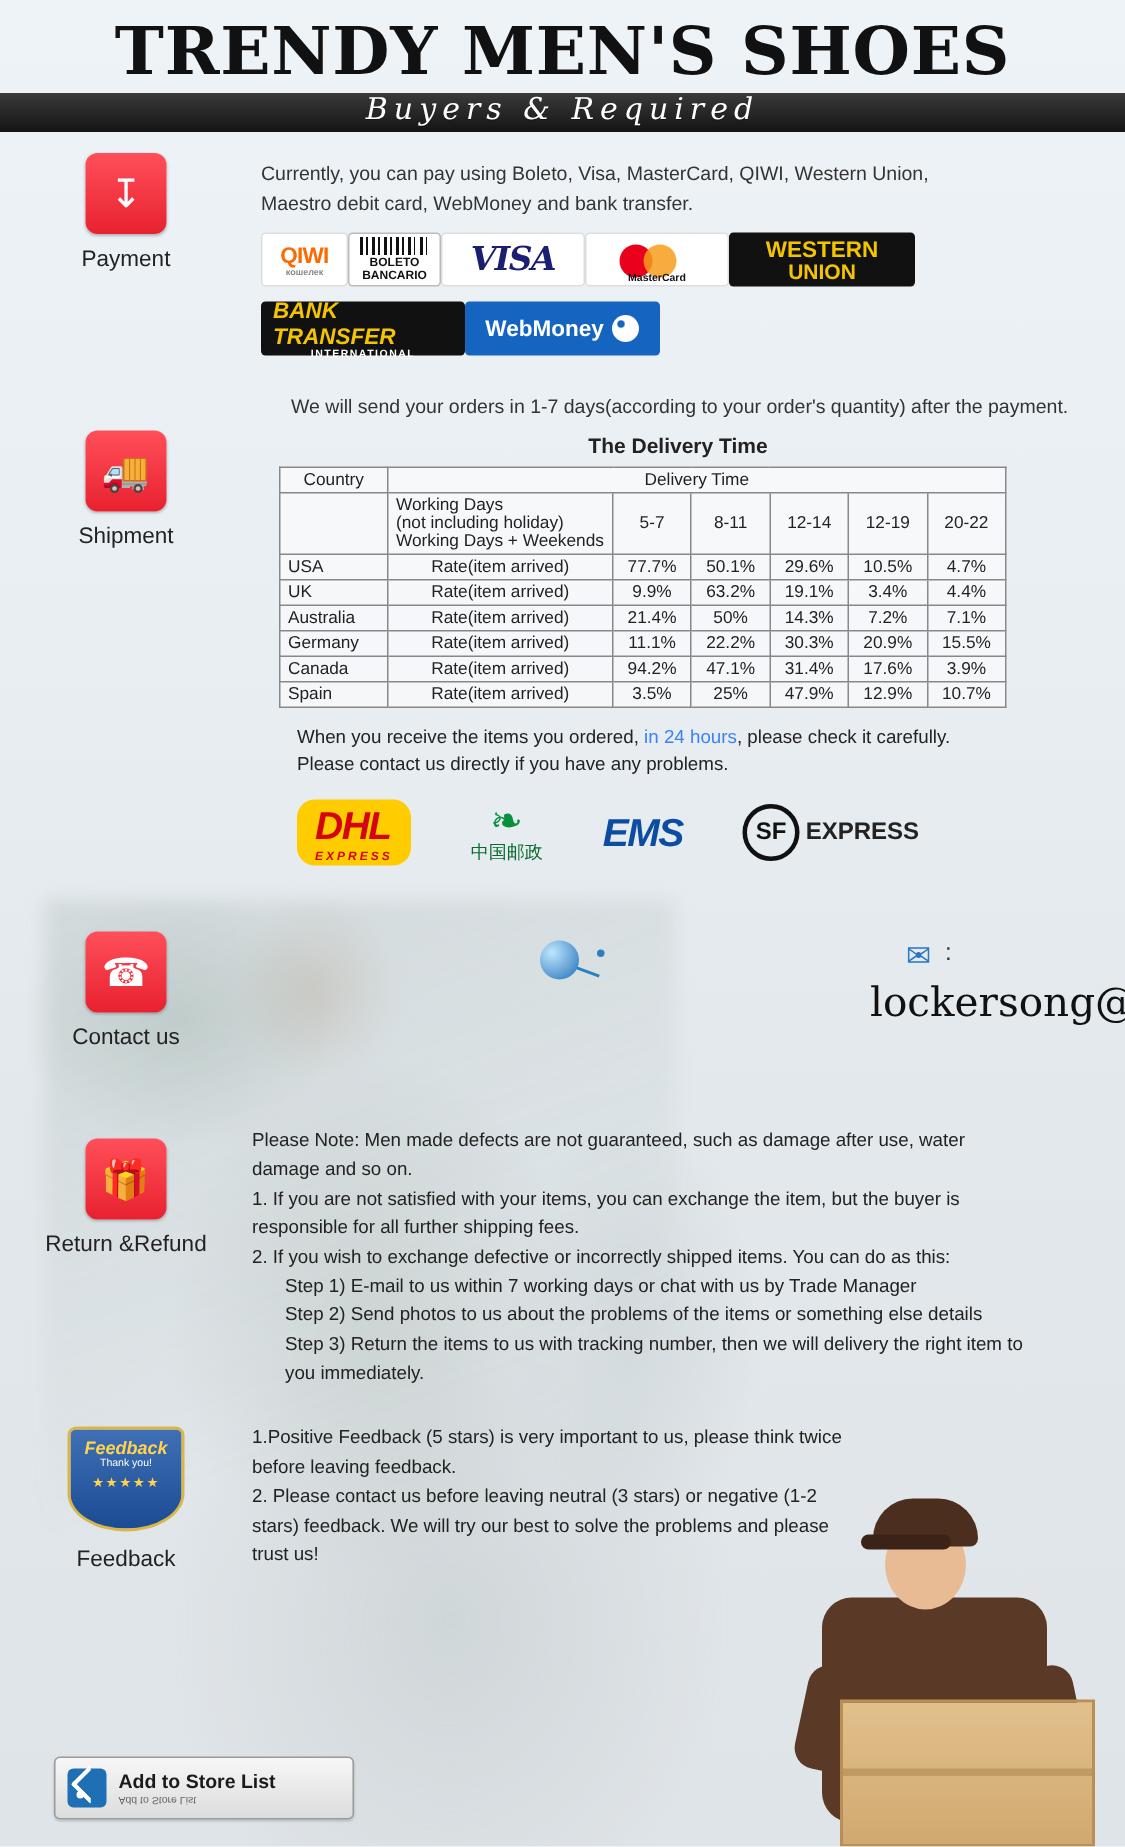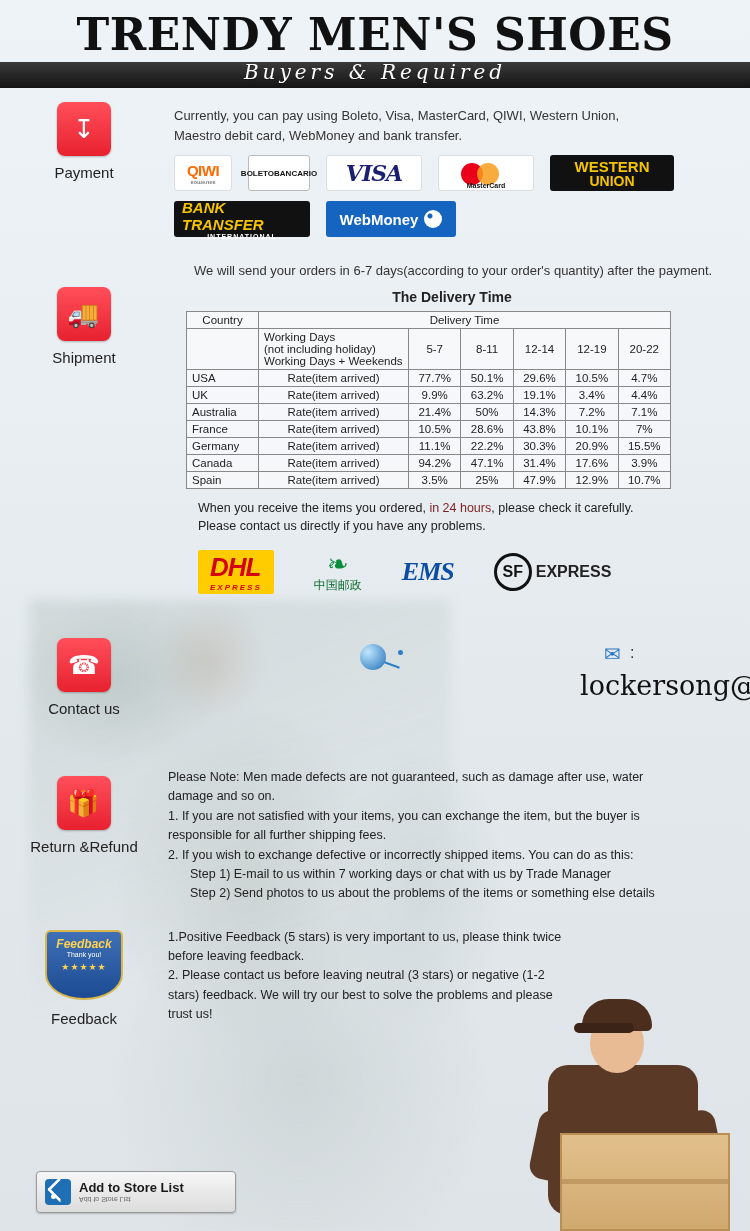--- a/index.html
+++ b/index.html
@@ -62,27 +62,27 @@
     color:#fff; font-size:26px; line-height:1;
     box-shadow:0 1px 2px rgba(0,0,0,.25);
   }
   .badge-label{ margin-top:8px; font-size:15px; color:#222; }
   .body-col { flex:1 1 auto; padding-right:14px; }
 
   .txt { font-size:13px; line-height:1.5; color:#333; }
 
   
   .paytext{ padding-top:14px; padding-left:6px; max-width:500px; }
-  .logos { display:flex; flex-wrap:wrap; gap:10px 16px; padding:10px 0 0 6px; align-items:flex-start;}
+  .logos { display:flex; flex-wrap:wrap; gap:10px 0; padding:10px 0 0 6px; align-items:flex-start;}
   .logo { height:36px; display:flex; align-items:center; justify-content:center;
           border-radius:3px; font-weight:bold; font-size:13px; color:#fff; padding:0 8px;}
   .logo-qiwi{ background:#fff; border:1px solid #ddd; color:#f60; width:58px; flex-direction:column; gap:0;}
   .logo-qiwi b{ color:#ff6a00; font-size:15px; letter-spacing:-.5px;}
   .logo-qiwi i{ font-style:normal; font-size:6px; color:#888;}
-  .logo-boleto{ background:#fff; border:1px solid #bbb; width:62px; color:#111; font-size:8px; flex-direction:row;}
+  .logo-boleto{ background:#fff; border:1px solid #bbb; width:62px; color:#111; font-size:8px; flex-direction:column;}
   .logo-boleto .bars{ width:46px; height:12px;
      background:repeating-linear-gradient(90deg,#111 0 2px,#fff 2px 4px,#111 4px 5px,#fff 5px 8px);}
   .logo-visa{ background:#fff; border:1px solid #ddd; width:96px; color:#1a1f71; font-style:italic;
      font-size:22px; font-family:"DejaVu Serif",serif; letter-spacing:-1px;}
   .logo-mc{ background:#fff; border:1px solid #ddd; width:96px; position:relative;}
   .logo-mc .c1,.logo-mc .c2{ position:absolute; top:7px; width:22px; height:22px; border-radius:50%;}
   .logo-mc .c1{ left:22px; background:#eb001b;}
   .logo-mc .c2{ left:38px; background:#f79e1b; opacity:.85;}
   .logo-mc span{ position:absolute; bottom:1px; left:0; right:0; text-align:center; font-size:7px; color:#111;}
   .logo-bank{ background:#111; width:136px; color:#f5c400; font-size:15px; font-style:italic; flex-direction:column;}
@@ -95,30 +95,30 @@
 
   
   .ship-lead{ font-size:13px; padding:6px 0 4px 26px;}
   .tbl-title{ text-align:center; font-weight:bold; font-size:14px; padding:4px 0 6px 0;}
   table.delivery{ border-collapse:collapse; width:485px; margin-left:18px; background:rgba(255,255,255,.55);}
   table.delivery td, table.delivery th{
     border:1px solid #888; font-size:11.5px; padding:2px 5px; color:#222; font-weight:normal; text-align:center;
   }
   table.delivery td.left{ text-align:left;}
   .note{ font-size:12.5px; padding:10px 0 0 30px; line-height:1.5; max-width:500px;}
-  .note .red{ color:#7f1d1d;}
+  .note .red{ color:#3b82f6;}
 
   
   .couriers{ display:flex; align-items:center; gap:40px; padding:14px 0 0 30px;}
   .dhl{ background:#ffcc00; color:#d40511; font-style:italic; font-weight:bold; font-size:26px;
-        padding:2px 12px; border-radius:2px; letter-spacing:-1px;}
+        padding:2px 12px; border-radius:12px; letter-spacing:-1px;}
   .dhl small{ display:block; font-size:8px; text-align:right; letter-spacing:2px;}
   .cpost{ text-align:center; color:#0a6b2e; font-size:12px;}
   .cpost .mark{ font-size:26px; line-height:1; color:#0a8f3c;}
-  .ems{ color:#0b4da2; font-weight:bold; font-style:italic; font-size:26px; letter-spacing:-1px;font-family:Liberation Serif, serif;}
+  .ems{ color:#0b4da2; font-weight:bold; font-style:italic; font-size:26px; letter-spacing:-1px;}
   .sf{ display:flex; align-items:center; gap:4px;}
   .sf .ring{ width:38px; height:38px; border-radius:50%; border:3px solid #111; color:#111;
              display:flex; align-items:center; justify-content:center; font-weight:bold; font-size:16px;}
   .sf b{ font-size:16px;}
 
   
   .contact-row{ position:relative; height:120px;}
   .tm-icon{ position:absolute; left:192px; top:16px; width:44px; height:34px;}
   .tm-icon .ball{ width:26px;height:26px;border-radius:50%;
      background:radial-gradient(circle at 8px 8px,#bfe6ff,#1f6fb5);}
@@ -230,21 +230,21 @@
     </div>
   </div>
 </div>
 
 <div class="section" style="margin-top:18px;">
   <div class="badge-col" style="padding-top:32px;">
     <div class="badge-icon">🚚</div>
     <div class="badge-label">Shipment</div>
   </div>
   <div class="body-col">
-    <div class="txt ship-lead">We will send your orders in 6-7 days(according to your order's quantity) after the payment.</div>
+    <div class="txt ship-lead">We will send your orders in 1-7 days(according to your order's quantity) after the payment.</div>
     <div class="tbl-title">The Delivery Time</div>
     <table class="delivery">
       <tbody>
           <tr>
         <td rowspan="1" style="width:72px;">Country</td>
         <td colspan="6">Delivery Time</td>
       </tr>
       <tr>
         <td></td>
         <td class="left" style="width:150px;">
@@ -279,29 +279,20 @@
       <tr>
         <td class="left">Australia</td>
         <td>Rate(item arrived)</td>
         <td>21.4%</td>
         <td>50%</td>
         <td>14.3%</td>
         <td>7.2%</td>
         <td>7.1%</td>
       </tr>
       <tr>
-        <td class="left">France</td>
-        <td>Rate(item arrived)</td>
-        <td>10.5%</td>
-        <td>28.6%</td>
-        <td>43.8%</td>
-        <td>10.1%</td>
-        <td>7%</td>
-      </tr>
-      <tr>
         <td class="left">Germany</td>
         <td>Rate(item arrived)</td>
         <td>11.1%</td>
         <td>22.2%</td>
         <td>30.3%</td>
         <td>20.9%</td>
         <td>15.5%</td>
       </tr>
       <tr>
         <td class="left">Canada</td>
@@ -369,20 +360,21 @@
     <div class="badge-icon">🎁</div>
     <div class="badge-label">Return &amp;Refund</div>
   </div>
   <div class="body-col">
     <div class="ret-text">
       <div>Please Note: Men made defects are not guaranteed, such as damage after use, water damage and so on.</div>
       <div>1. If you are not satisfied with your items, you can exchange the item, but the buyer is responsible for all further shipping fees.</div>
       <div>2. If you wish to exchange defective or incorrectly shipped items. You can do as this:</div>
       <div class="ind">Step 1) E-mail to us within 7 working days or chat with us by Trade Manager</div>
       <div class="ind">Step 2) Send photos to us about the problems of the items or something else details</div>
+      <div class="ind">Step 3) Return the items to us with tracking number, then we will delivery the right item to you immediately.</div>
     </div>
   </div>
 </div>
 
 <div class="section" style="margin-top:16px;">
   <div class="badge-col">
     <div class="fb-badge">
       <div class="fb-shield">
         <div class="fb1">Feedback</div>
         <div class="fb2">Thank you!</div>

